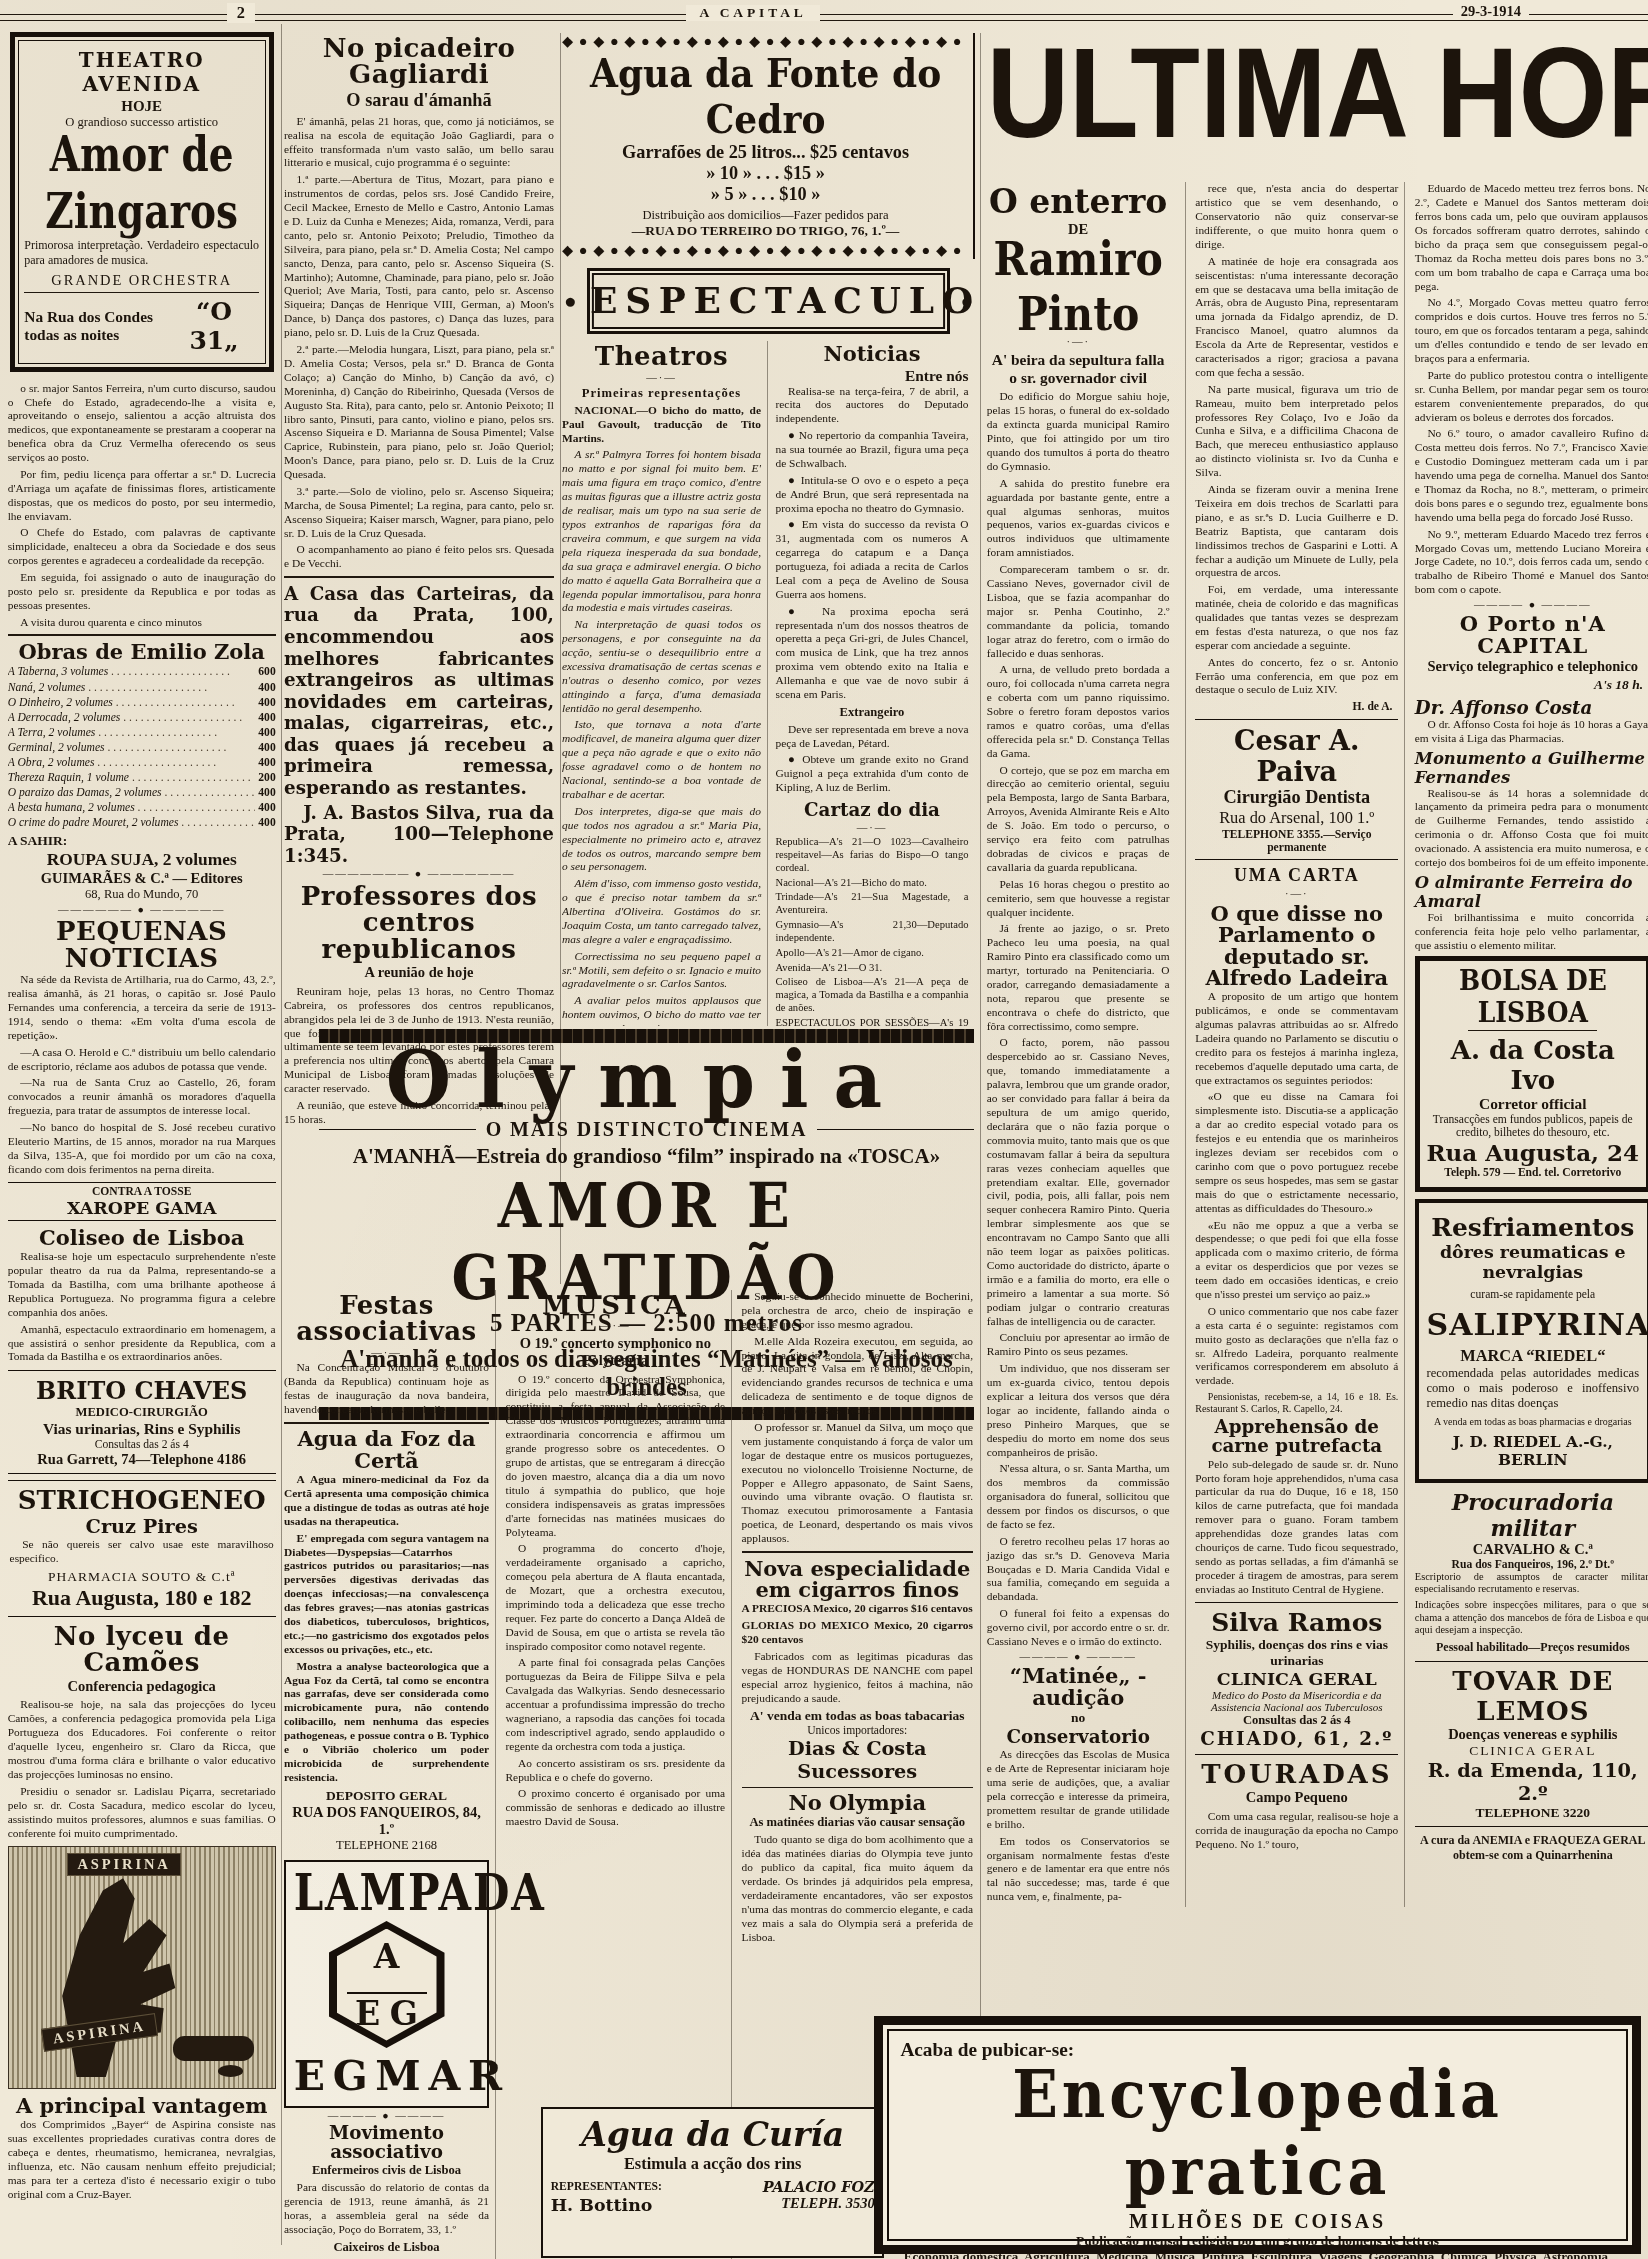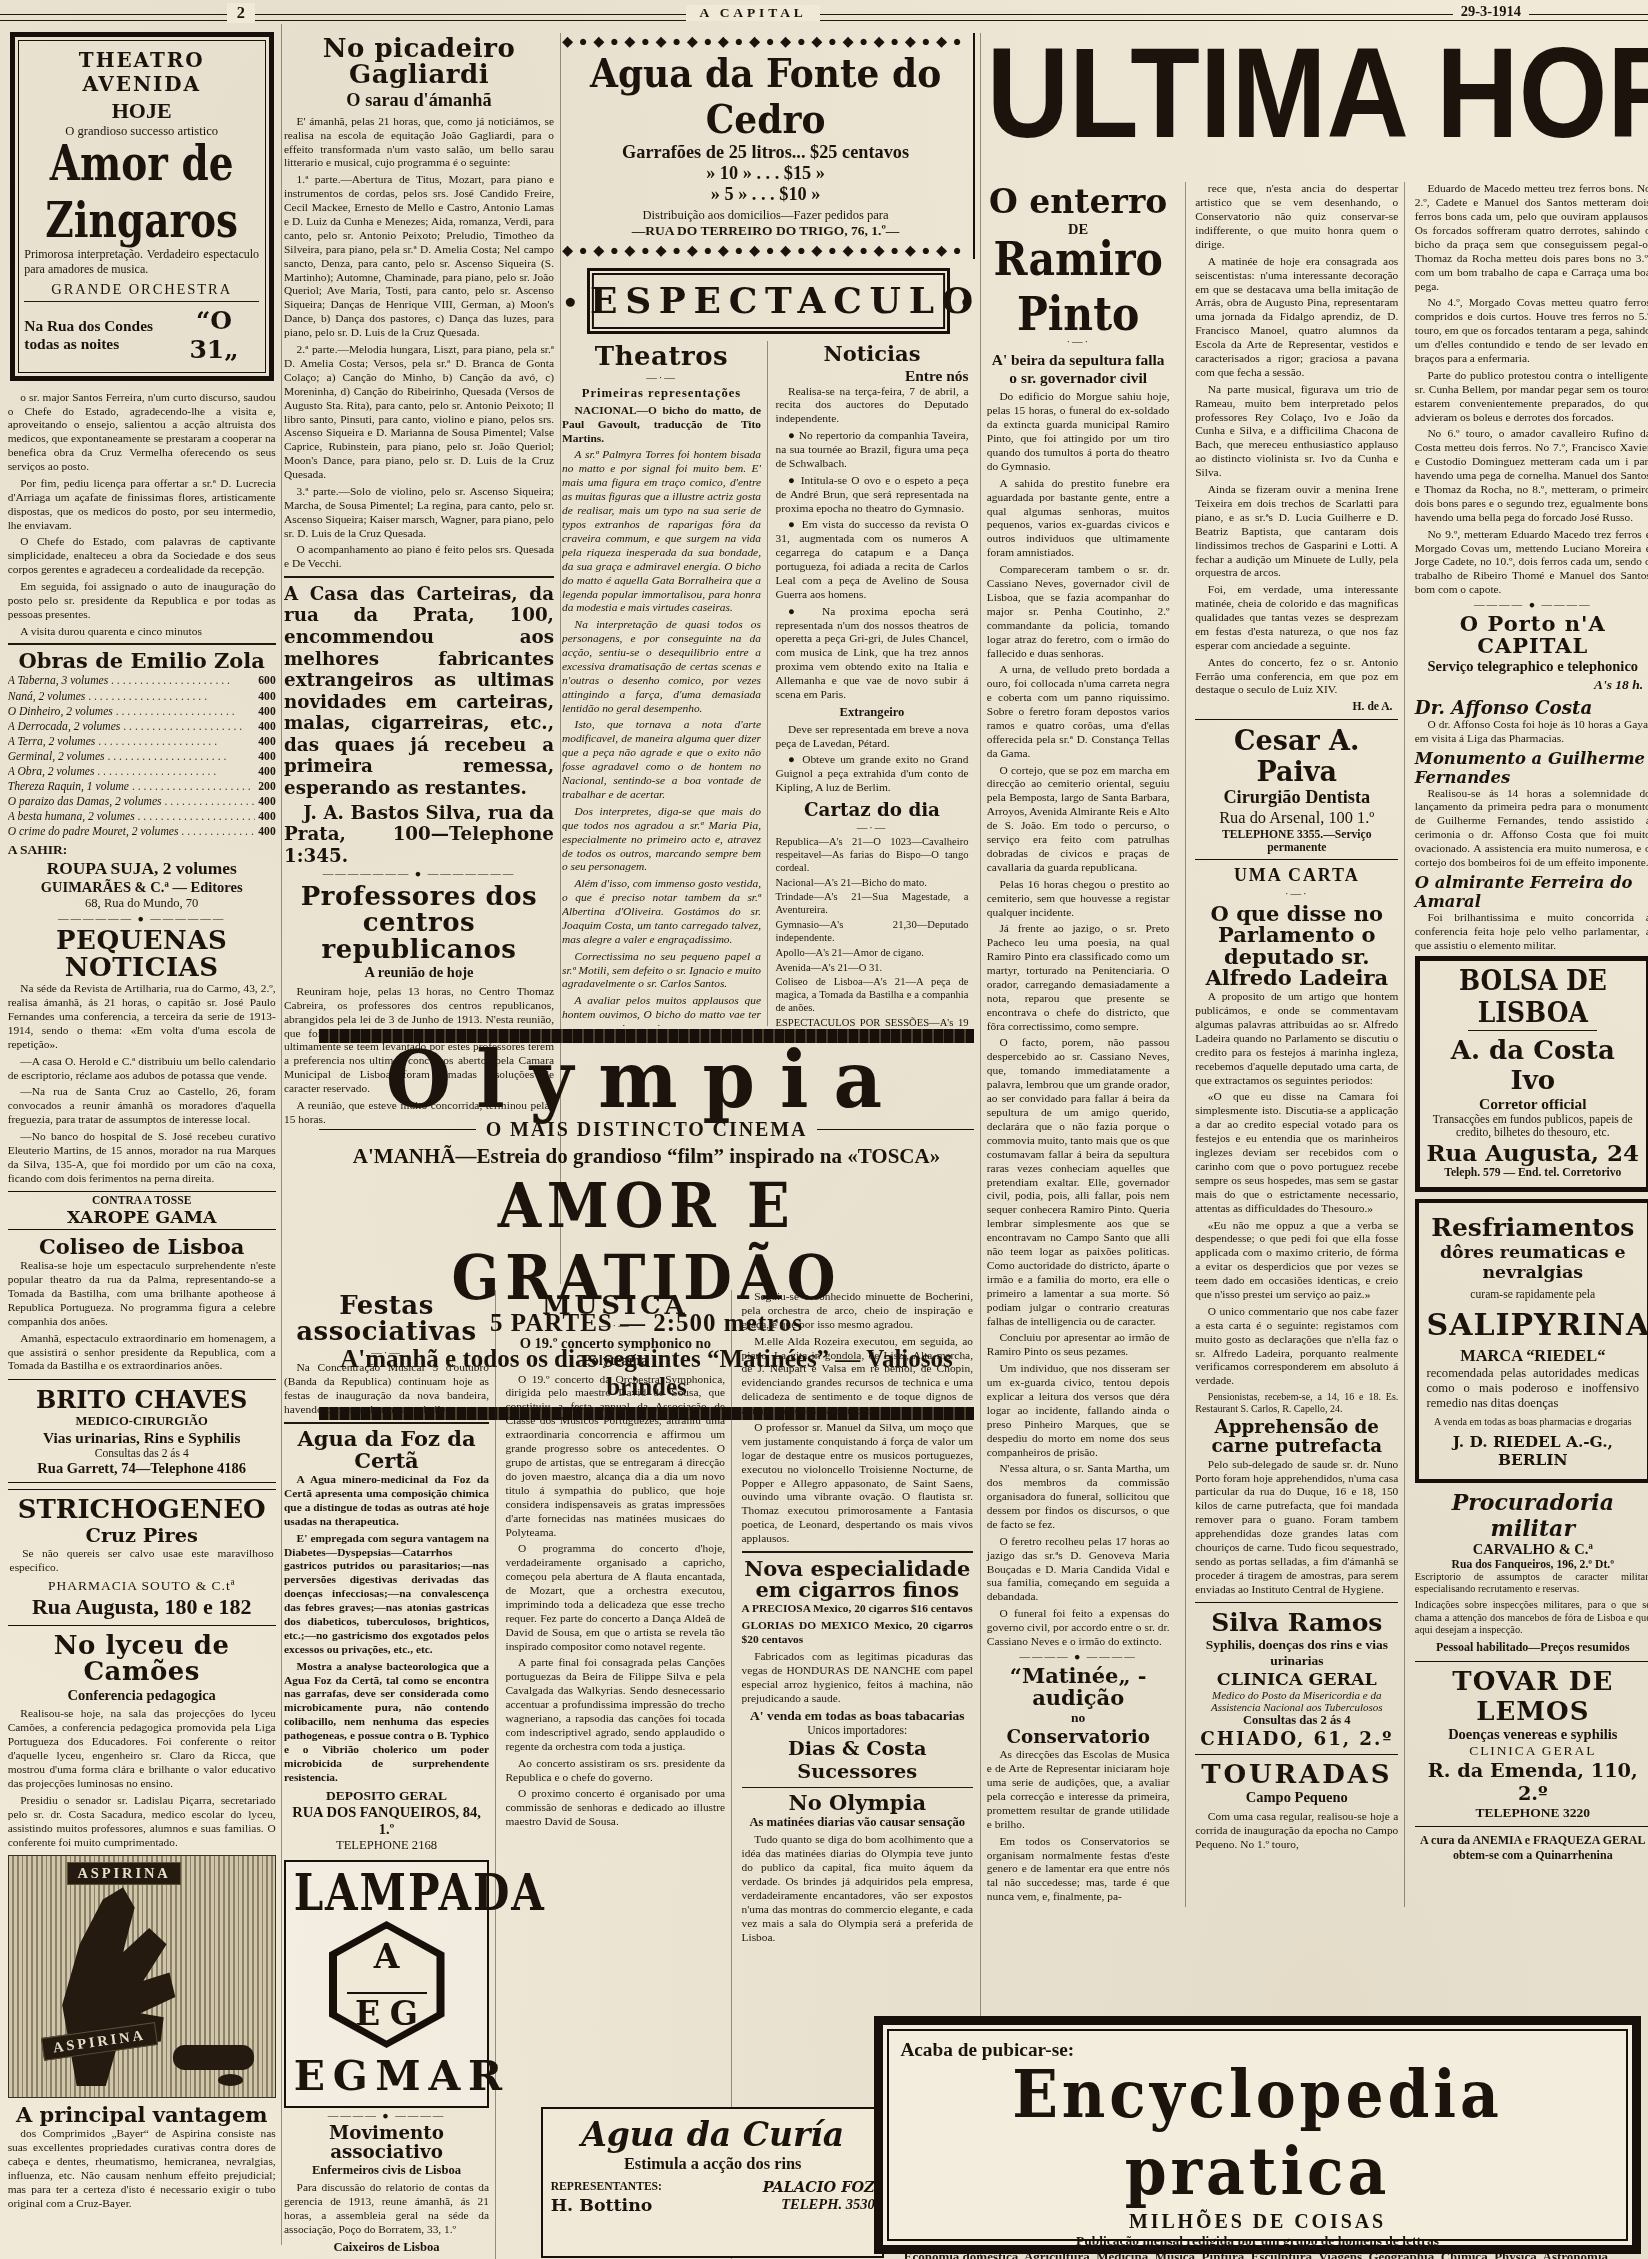--- a/index.html
+++ b/index.html
@@ -99,21 +99,21 @@
   <div class="blk" style="left:0;top:0;width:1648px;height:29px">
     <div class="hdr-rule" style="top:13.5px"></div>
     <div style="position:absolute;left:227px;top:2.9px;background:#f0e9d8;padding:0 9.7px" class="pgnum">2</div>
     <div style="position:absolute;left:686px;top:4.8px" class="masthead">A CAPITAL</div>
     <div style="position:absolute;left:1453px;top:2.9px" class="hdate">29-3-1914</div>
   </div>
 
   <div class="blk vr" style="left:7.7px;top:24px;width:268px;height:2221px;overflow:hidden;padding-right:5.8px">
     <div class="adbox-heavy ctr" style="margin:7.7px 1.9px 9.7px">
       <div class="big-serif th-title">THEATRO AVENIDA</div>
-      <div style="font-weight:bold;font-size:22px;margin-top:1.9px">HOJE</div>
+      <div style="font-weight:bold;font-size:15px;margin-top:1.9px">HOJE</div>
       <div style="font-size:12.6px">O grandioso successo artistico</div>
       <div class="big-serif th-play">Amor de Zingaros</div>
       <div style="font-size:12px;text-align:justify">Primorosa interpretação. Verdadeiro espectaculo para amadores de musica.</div>
       <div style="font-size:14.5px;letter-spacing:1.9px;margin:3.9px 0">GRANDE ORCHESTRA</div>
       <div class="rule-thin"></div>
       <div style="display:flex;align-items:center;gap:5.8px;justify-content:space-between">
         <div style="font-weight:bold;font-size:15.4px;text-align:left;width:145px">Na Rua dos Condes todas as noites</div>
         <div class="big-serif" style="font-size:25px">“O 31„</div>
       </div>
     </div>
@@ -428,21 +428,21 @@
     </div>
   </div>
 
   <div class="blk adbox ctr" style="left:541px;top:2107px;width:324px;height:135px;z-index:3;background:#f0e9d8">
     <div class="big-serif" style="font-size:33px;font-style:italic">Agua da Curía</div>
     <div style="font-weight:bold;font-size:16.4px">Estimula a acção dos rins</div>
     <div style="display:flex;justify-content:space-between;align-items:center;margin-top:3.9px">
       <span style="font-size:11.6px;font-weight:bold">REPRESENTANTES:</span>
       <span class="big-serif" style="font-size:14.5px;font-style:italic">PALACIO FOZ</span>
     </div>
-    <div style="display:flex;justify-content:space-between;align-items:center">
+    <div style="display:flex;justify-content:space-between;">
       <span class="big-serif" style="font-size:17.4px">H. Bottino</span>
       <span style="font-weight:bold;font-style:italic;font-size:14.5px">TELEPH. 3530</span>
     </div>
   </div>
 
   <div class="blk vl" style="left:980px;top:33px;width:664px;height:2226px;overflow:hidden;padding-left:5.8px">
     <div class="ultima">ULTIMA HORA</div>
     <div class="flexrow" style="gap:9.7px;margin-top:41px">
 
       <div class="vr" style="width:189px;padding-right:15px">

